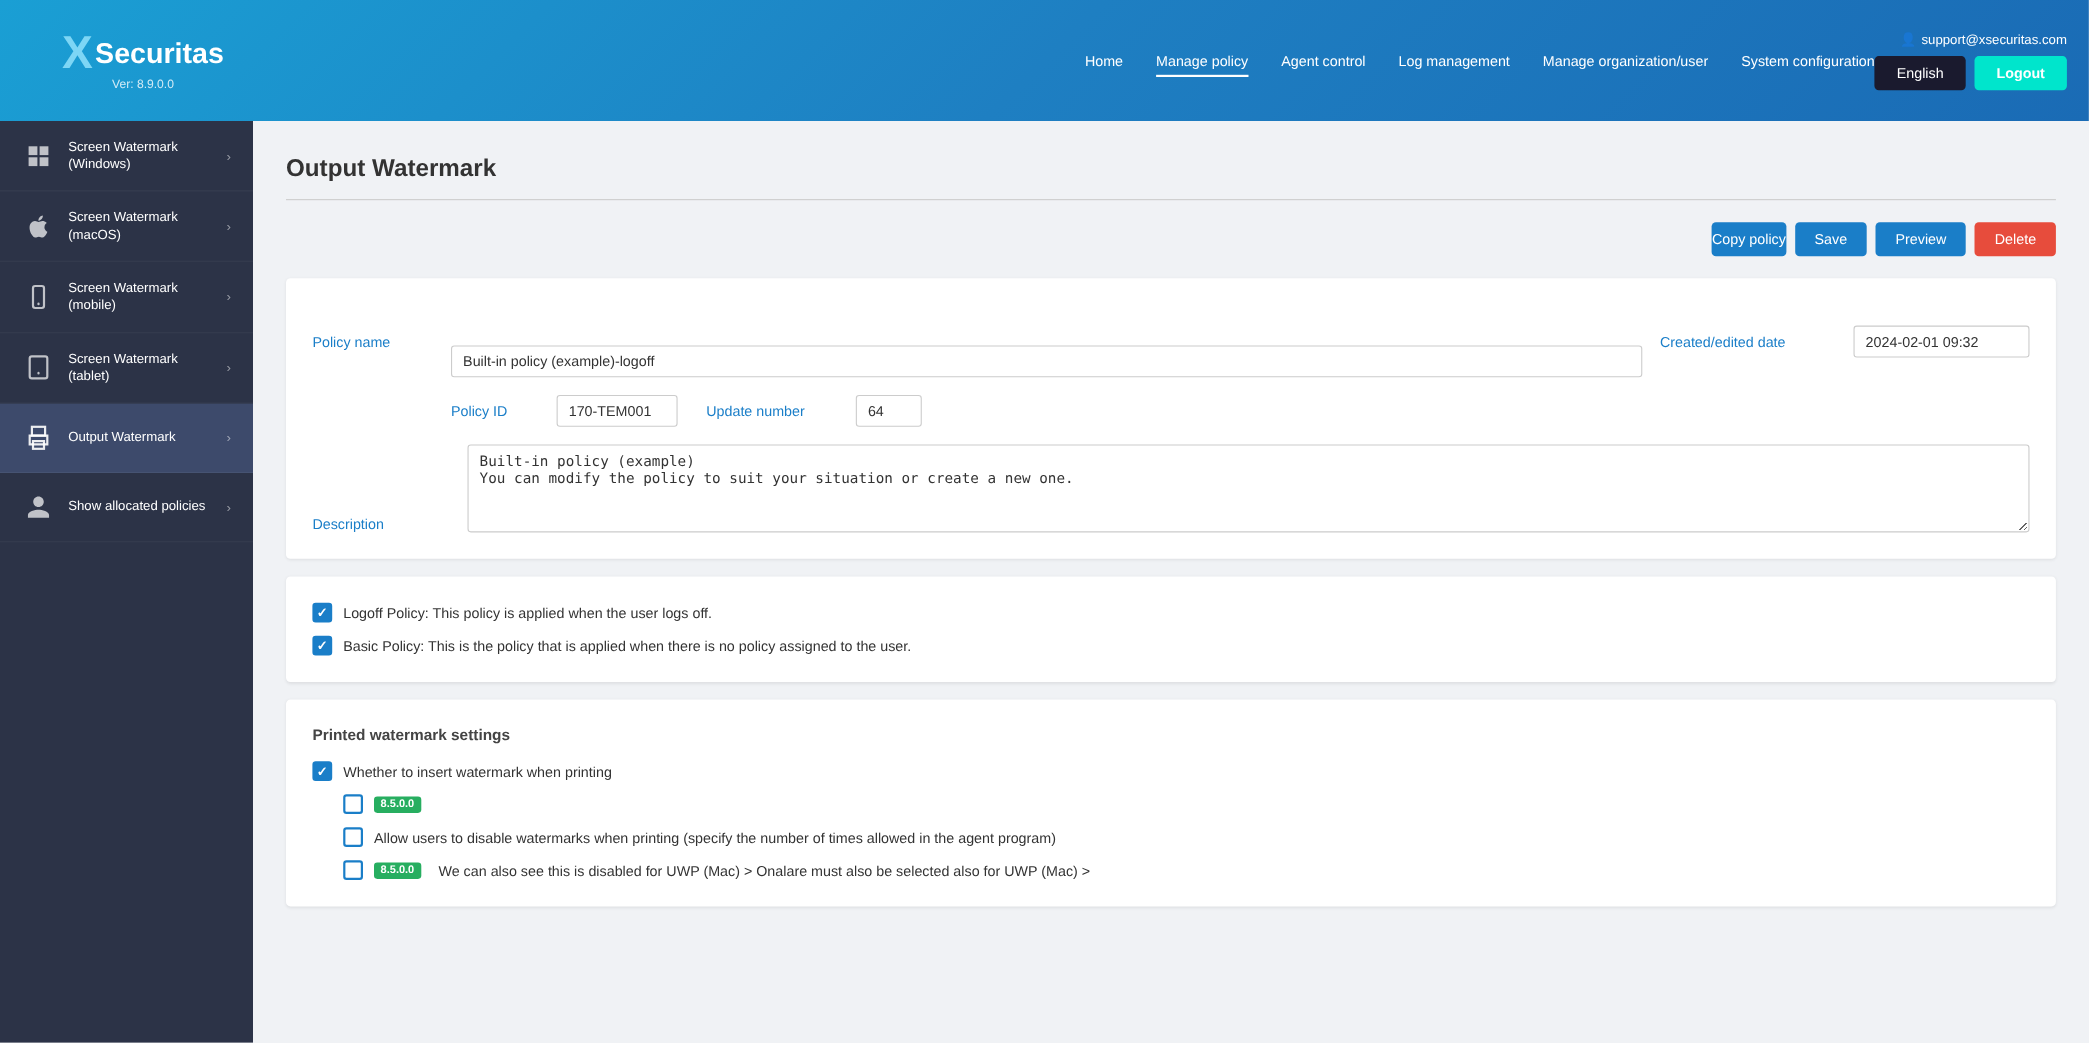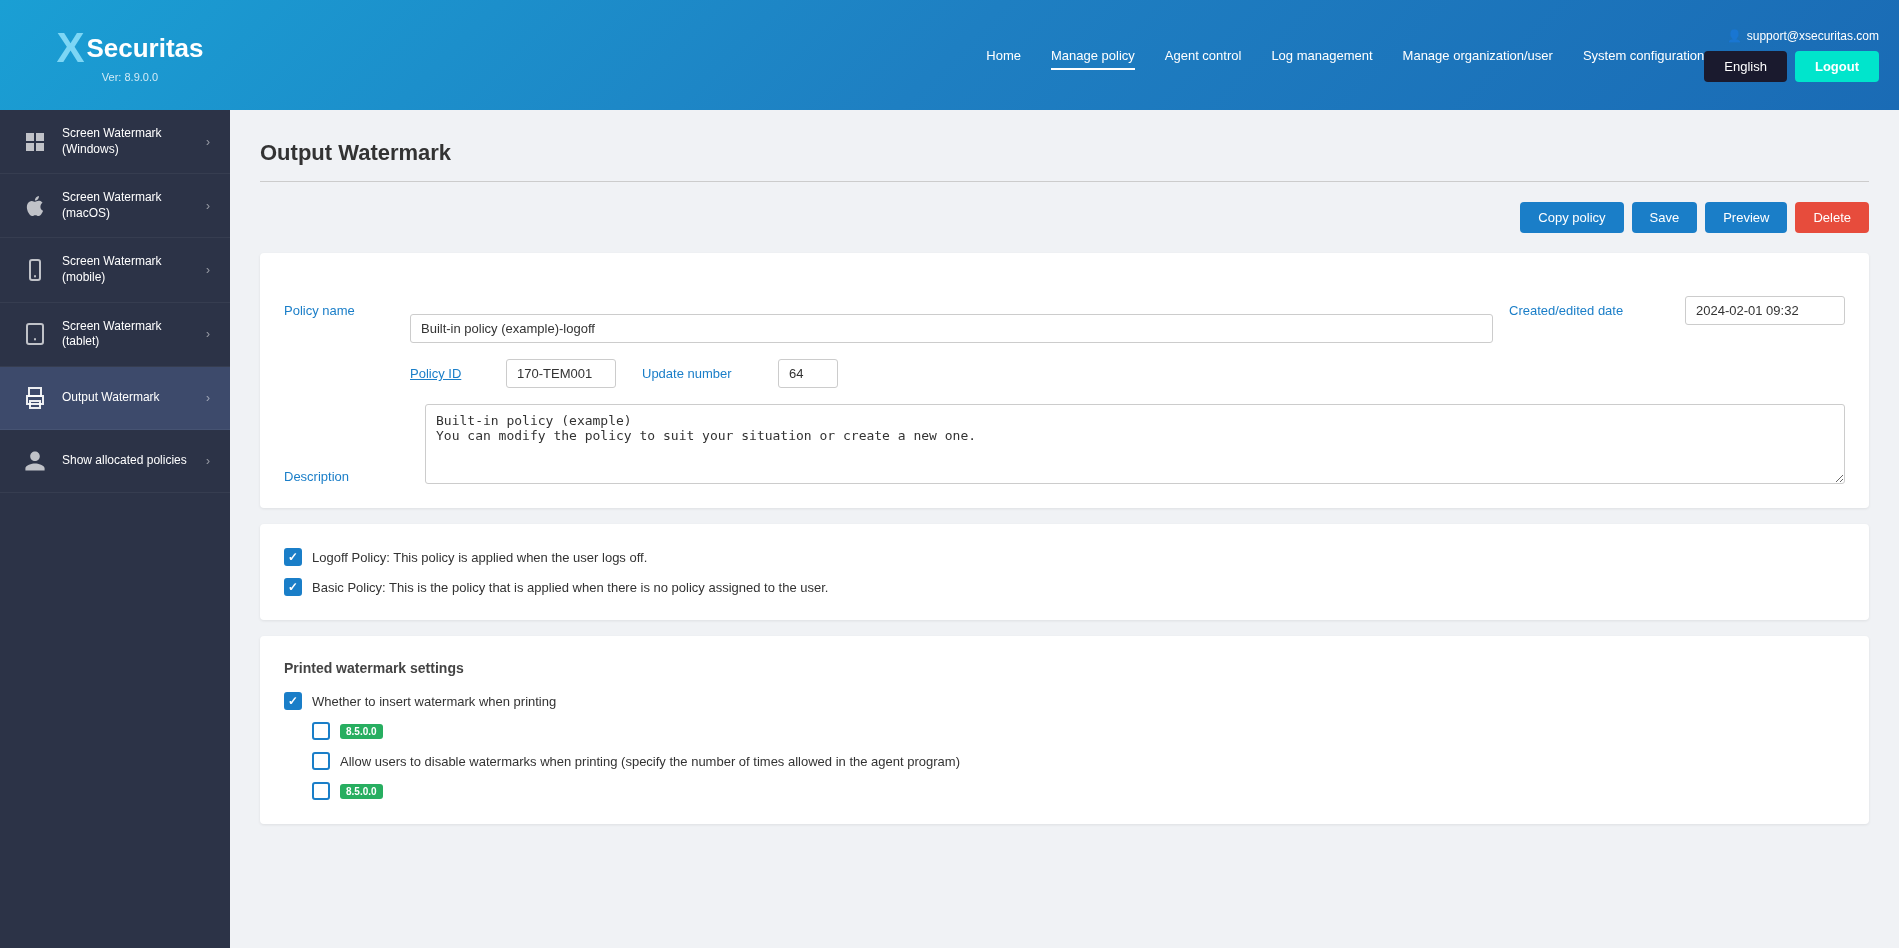--- a/index.html
+++ b/index.html
@@ -150,21 +150,21 @@
     .action-buttons {
       display: flex;
       justify-content: flex-end;
       gap: 8px;
       margin-bottom: 20px;
     }
     .btn-copy {
       background: #1a7ec8;
       color: white;
       border: none;
-      padding: 8px 18px;
+      padding: 8px 0;
       border-radius: 4px;
       cursor: pointer;
       font-size: 13px;
     }
     .btn-save {
       background: #1a7ec8;
       color: white;
       border: none;
       padding: 8px 18px;
       border-radius: 4px;
@@ -430,21 +430,21 @@
     <div class="card">
 
       <div class="form-row">
         <label class="form-label">Policy name</label>
         <input class="form-input form-input-wide" type="text" style="flex: 1 1 0%;" value="Built-in policy (example)-logoff">
         <label class="form-label" style="width:160px;">Created/edited date</label>
         <input class="form-input" type="text" style="width: 160px;" value="2024-02-01 09:32">
       </div>
 
       <div class="form-row" style="margin-left:126px;">
-        <label class="form-label" style="width:80px;text-decoration:underline;">Policy ID</label>
+        <label class="form-label" style="width:80px;">Policy ID</label>
         <input class="form-input" type="text" style="width: 110px;" value="170-TEM001">
         <label class="form-label" style="width:120px; margin-left:10px;">Update number</label>
         <input class="form-input" type="text" style="width: 60px;" value="64">
       </div>
 
       <div class="description-row">
         <label class="description-label">Description</label>
         <textarea class="form-textarea" rows="4" style="">Built-in policy (example)
 You can modify the policy to suit your situation or create a new one.</textarea>
       </div>
@@ -482,18 +482,19 @@
       </div>
 
       <div class="checkbox-row" style="margin-left: 28px; text-align: right;">
         <div class="checkbox-custom unchecked"></div>
         <span class="checkbox-label">Allow users to disable watermarks when printing (specify the number of times allowed in the agent program)</span>
       </div>
 
       <div class="checkbox-row" style="margin-left: 28px;">
         <div class="checkbox-custom unchecked"></div>
         <span class="version-badge">8.5.0.0</span>
+        <span class="checkbox-label">We can also see this is disabled for UWP (Mac) &gt; Onalare must also be selected also for UWP (Mac) &gt;</span>
       </div>
 
     </div>
 
   </div>
 </div>
 
 </body></html>

